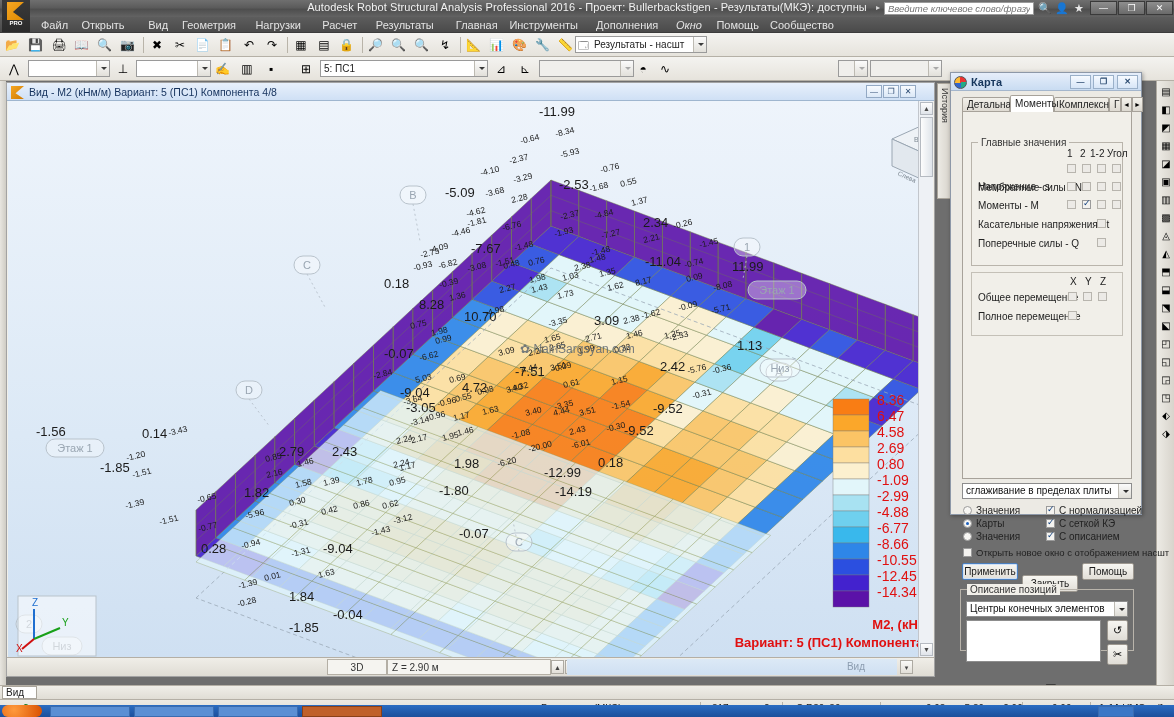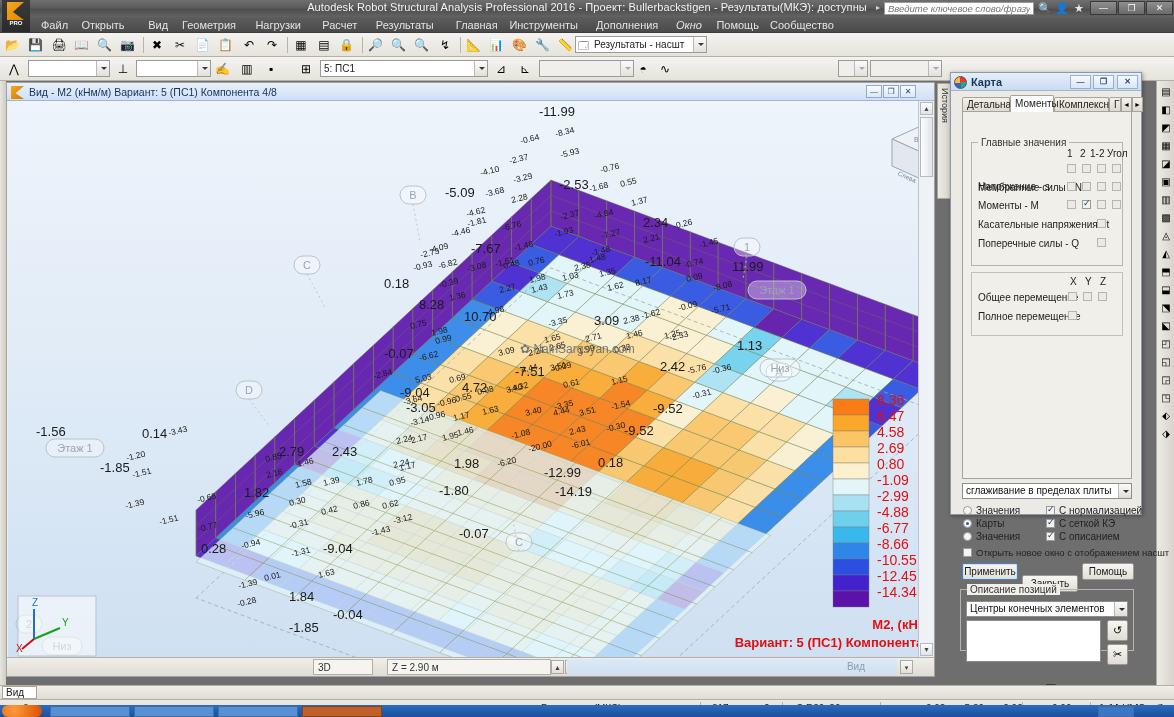--- a/index.html
+++ b/index.html
@@ -1104,21 +1104,21 @@
           </svg>
       </div>
 
       <div class="vscroll">
         <div class="ar" style="top:1px">▲</div>
         <div class="thumb" style="top:16px"></div>
         <div class="ar" style="bottom:1px">▼</div>
       </div>
 
       <div class="viewbottom">
-        <div class="vbcell" style="left:306px;width:60px;">3D</div>
+        <div class="vbcell" style="left:320px;width:60px;text-align:center">3D</div>
         <div class="vbcell" style="left:380px;width:164px">Z = 2.90 м</div>
         <div class="vbspin" style="left:544px">▲</div>
         <div class="vbspin" style="left:558px">▼</div>
         <div class="vbslider">
           <span class="lbl">Вид</span>
         </div>
         <div class="vbspin" style="left:893px">▾</div>
       </div>
     </div>
 

